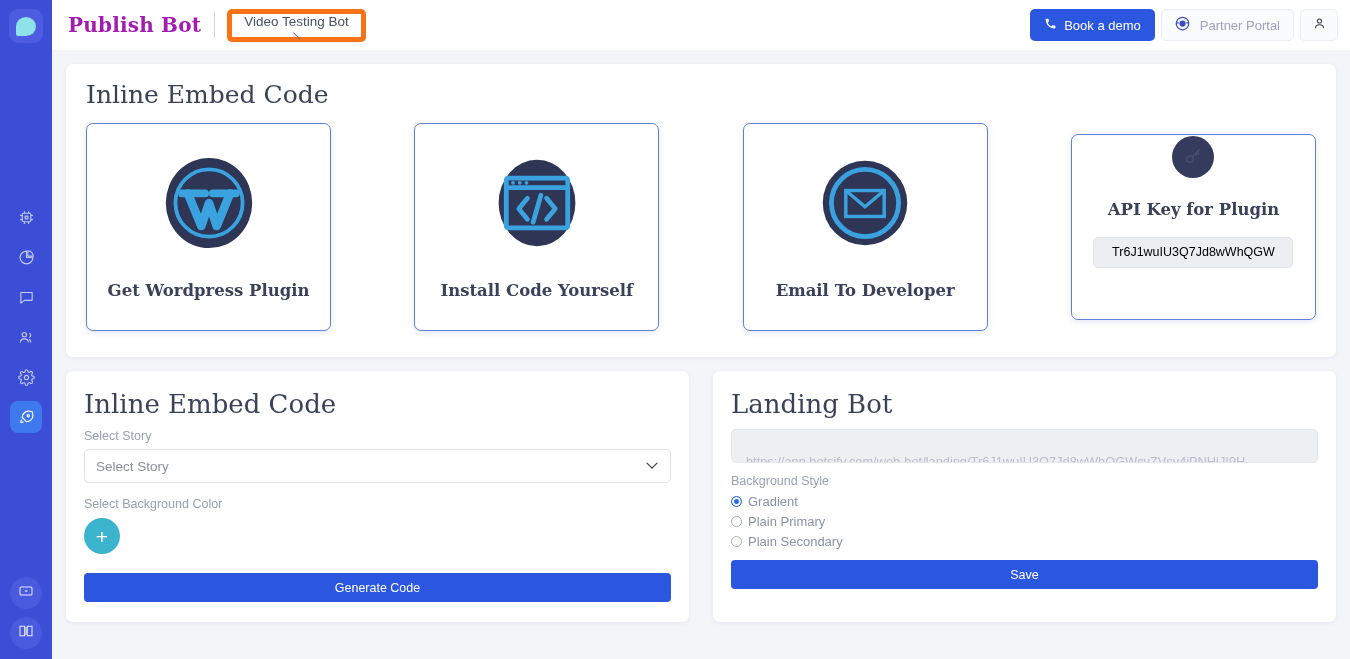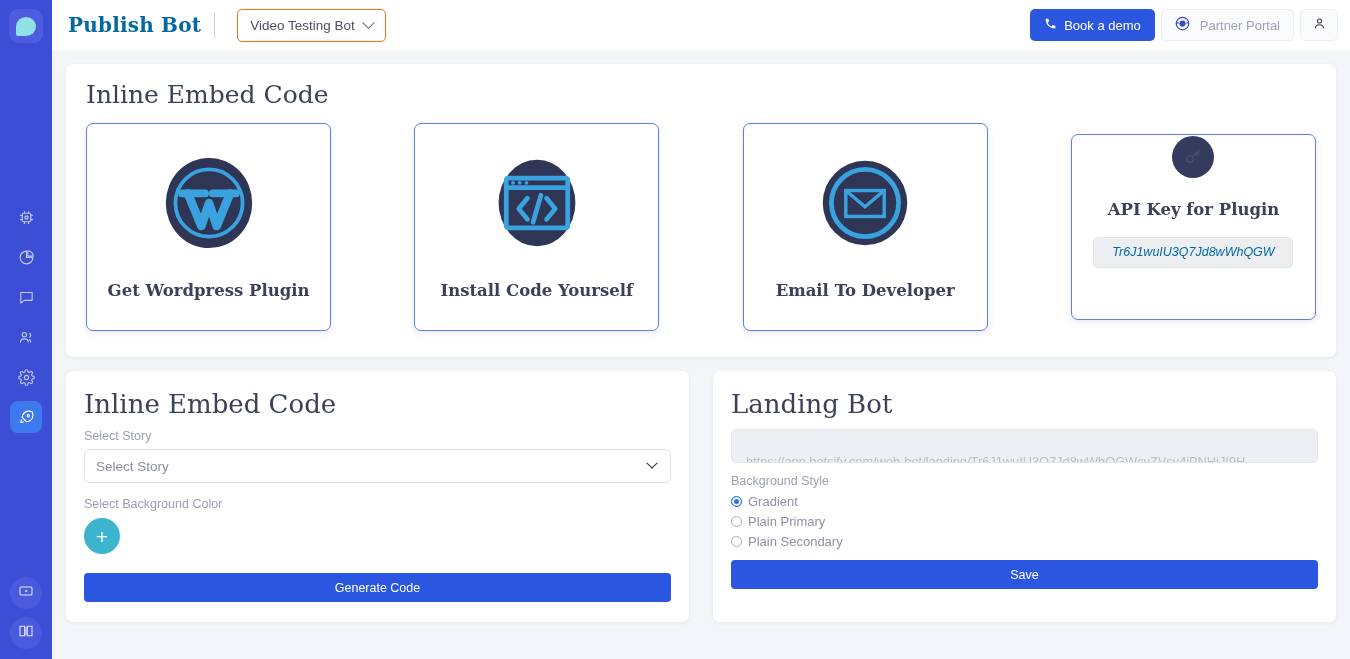--- a/index.html
+++ b/index.html
@@ -67,37 +67,38 @@
     background: #ffffff;
     display: flex;
     align-items: center;
     padding: 0 12px 0 16px;
     flex: 0 0 50px;
   }
   .brand {
     font-family: "DejaVu Serif", serif;
     font-weight: bold;
     font-size: 20px;
-    color: #0369a1;
+    color: #a21caf;
     letter-spacing: .2px;
     padding-right: 13px;
   }
   .brand-sep { width: 1px; height: 26px; background: #cfd2dc; }
   .bot-select {
-    margin-left: 22px;
+    margin-left: 12px;
     height: 33px;
     background: #ffffff;
-    border: 1px solid #f97316;
+    border: 5px solid #f97316;
     border-radius: 5px;
     display: flex; align-items: center; gap: 9px;
     padding: 0 12px;
     font-size: 13.5px;
     color: #4a4f63;
     cursor: pointer;
     box-shadow: 0 1px 2px rgba(20,25,60,.05);
+    flex-direction: column;
   }
   .chev { width: 9px; height: 9px; border-right: 1.6px solid #6b7088; border-bottom: 1.6px solid #6b7088; transform: rotate(45deg) translate(-2px,-2px); }
   .hdr-spacer { flex: 1; }
   .btn-demo {
     height: 32px;
     background: #2b57e0;
     border-radius: 5px;
     color: #fff;
     font-size: 13px;
     display: flex; align-items: center; gap: 7px;
@@ -174,28 +175,27 @@
     width: 42px; height: 42px; border-radius: 50%;
     background: #353b5c;
     display: flex; align-items: center; justify-content: center;
   }
   .api-key-input {
     margin-top: 18px;
     width: 200px; height: 31px;
     background: #eceef2;
     border: 1px solid #e2e5ea;
     border-radius: 5px;
-    color: #0369a1;
+    color: #000000;
     font-size: 12.5px;
     padding: 0 12px;
     text-align: center;
     font-family: "Liberation Sans", sans-serif;
     overflow: hidden; white-space: nowrap;
     line-height: 29px;
-    font-style: italic;
   }
 
   
   .bottom-row { display: flex; gap: 24px; margin-top: 14px; }
   .bpanel { flex: 1; padding: 18px 18px 20px 18px; min-width: 0; }
   .bpanel-title {
     font-family: "DejaVu Serif", serif;
     font-size: 26px;
     color: #3b4158;
     font-weight: normal;

